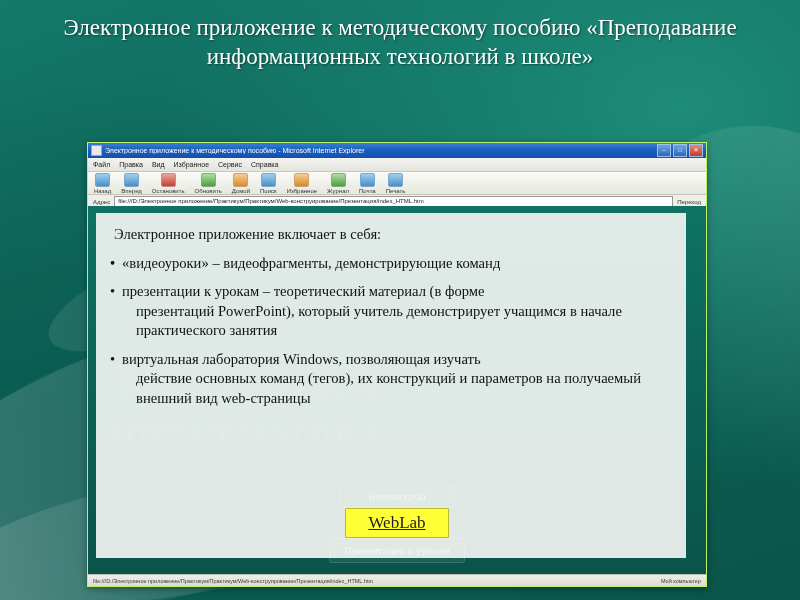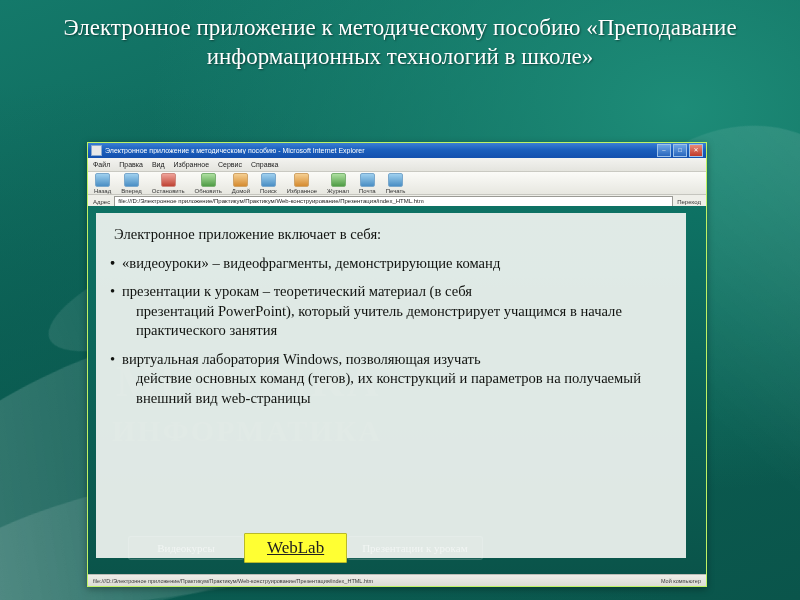--- a/index.html
+++ b/index.html
@@ -225,22 +225,23 @@
   .card li .ind { display: block; padding-left: 14px; }
 
   
   .btn-row {
     position: absolute;
     left: 0; right: 0;
     bottom: 12px;
     display: flex;
     align-items: center;
     justify-content: flex-start;
-    padding: 0 40px;
+    padding: 0 18px;
     box-sizing: border-box;
+    flex-direction: column;
   }
   .soft-btn {
     font-family: "Liberation Serif", serif;
     font-size: 11px;
     color: rgba(255,255,255,0.55);
     background: rgba(255,255,255,0.07);
     border: 1px solid rgba(255,255,255,0.13);
     border-radius: 3px;
     padding: 5px 14px;
     text-align: center;
@@ -366,21 +367,21 @@
       <ul>
         <li>
           <span class="bullet">•</span>
         </li>
         <li>
           <span class="bullet">•</span>
           <span>«видеоуроки» – видеофрагменты, демонстрирующие команд</span>
         </li>
         <li>
           <span class="bullet">•</span>
-          <span>презентации к урокам – теоретический материал (в себя</span>
+          <span>презентации к урокам – теоретический материал (в форме</span>
           <span class="ind">презентаций PowerPoint), который учитель демонстрирует учащимся в начале практического занятия</span>
         </li>
         <li>
           <span class="bullet">•</span>
           <span>виртуальная лаборатория Windows, позволяющая изучать</span>
           <span class="ind">действие основных команд (тегов), их конструкций и параметров на получаемый внешний вид web-страницы</span>
         </li>
       </ul>
     </div>
 

